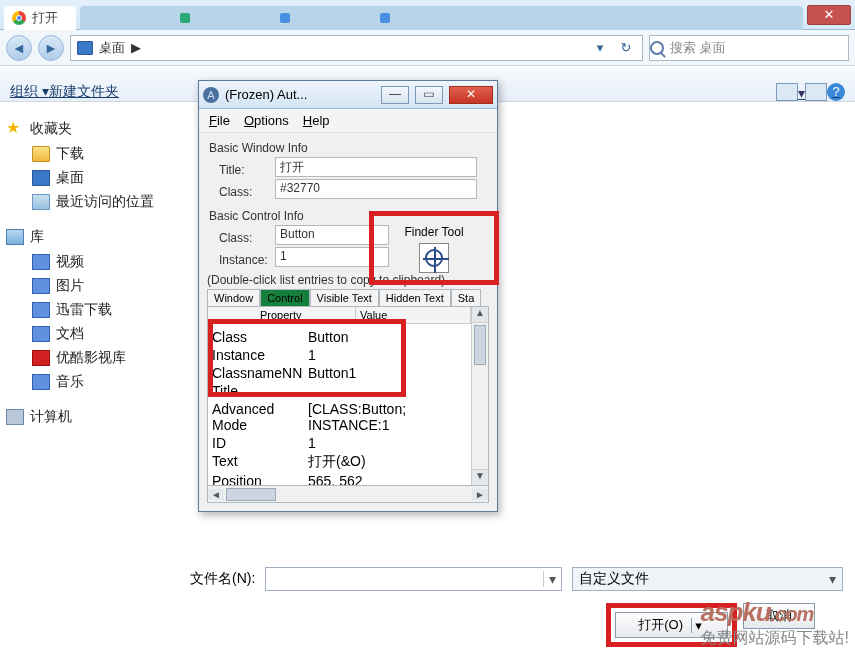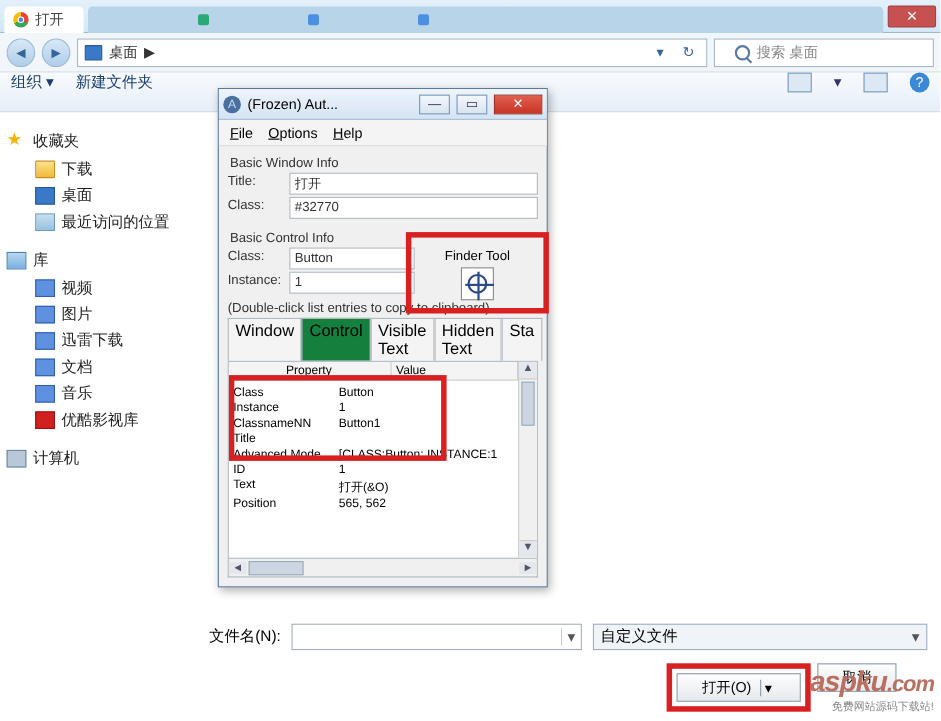--- a/index.html
+++ b/index.html
@@ -12,27 +12,27 @@
 .chrome-logo::after{content:'';position:absolute;inset:4px;border-radius:50%;background:#4285f4;border:1px solid #fff;}
 .chrome-rest { flex: 1; height: 24px; margin: 6px 4px 0 4px; background: #b8d4e8; border-radius: 4px 4px 0 0; display:flex; align-items:center; gap:90px; padding-left:100px;}
 .blur-tab{width:10px;height:10px;border-radius:2px;}
 .chrome-close { width: 44px; height: 20px; background: #c75050; color: #fff; text-align: center; border: 1px solid #a04040; font-size: 13px; line-height: 17px; border-radius: 2px;}
 
 
 .addr-row { height: 36px; background: #f1f6fb; display: flex; align-items: center; gap: 6px; padding: 4px 6px; border-bottom:1px solid #d0d8e0; }
 .nav-btn { width: 26px; height: 26px; border-radius: 50%; border: 1px solid #99b8d8; background: linear-gradient(#d8e8f8,#b0cde8); display: flex; align-items: center; justify-content: center; color: #336699; font-size: 14px; }
 .addr-box { flex: 1; height: 26px; border: 1px solid #a8b8c8; background: #fff; display: flex; align-items: center; padding: 0 6px; gap: 6px; font-size: 13px; color: #333; }
 .addr-box .mon{width:16px;height:14px;background:#3a78c8;border:1px solid #2a5a98;border-radius:1px;}
-.search-box { width: 200px; height: 26px; border: 1px solid #a8b8c8; background: #fff; display: flex; align-items: center; padding: 0 18px; gap: 6px; font-size: 13px; color: #888; }
+.search-box { width: 200px; height: 26px; border: 1px solid #a8b8c8; background: #fff; display: flex; align-items: center; padding: 0 0; gap: 6px; font-size: 13px; color: #888; }
 .mag{width:14px;height:14px;border:2px solid #5a7aa8;border-radius:50%;position:relative;}
 .mag::after{content:'';position:absolute;width:6px;height:2px;background:#5a7aa8;bottom:-3px;right:-4px;transform:rotate(45deg);}
 .refresh-btn,.dd-btn{width:20px;height:20px;display:flex;align-items:center;justify-content:center;color:#336699;}
 
 
-.exp-toolbar { height: 36px; background: linear-gradient(#f8fbff,#e6eef7); border-bottom: 1px solid #d0d8e0; display: flex; align-items: flex-start; padding: 0 10px; gap: 20px; font-size: 14px; color: #1a3e6e; }
+.exp-toolbar { height: 36px; background: linear-gradient(#f8fbff,#e6eef7); border-bottom: 1px solid #d0d8e0; display: flex; align-items: flex-end; padding: 0 10px; font-size: 14px; color: #1a3e6e; text-decoration: underline; }
 .exp-toolbar .spacer{flex:1;}
 .tb-ico{width:22px;height:18px;border:1px solid #7a98b8;background:#dce8f4;}
 .help-ico{width:18px;height:18px;border-radius:50%;background:#3a88d8;color:#fff;text-align:center;font-size:13px;line-height:18px;}
 
 
 .main-area{display:flex;height:calc(100% - 102px - 100px);}
 .tree { width: 198px; padding: 10px 6px; font-size: 14px; color: #222; }
 .tree-group{margin:8px 0 14px 0;}
 .tree-head{display:flex;align-items:center;gap:6px;margin-bottom:4px;}
 .tree-item{display:flex;align-items:center;gap:6px;padding:3px 0 3px 26px;text-align:center;}
@@ -44,76 +44,76 @@
 .ico-lib{background:linear-gradient(#b8d8f0,#7ab0e0);border:1px solid #4a80b0;}
 .ico-pc{background:#b8c8d8;border:1px solid #6a88a8;}
 .ico-media{background:#6090e0;border:1px solid #3060b0;}
 .ico-youku{background:#d02020;border:1px solid #a01010;}
 .content{flex:1;}
 
 
 .file-row{position:absolute;left:190px;right:12px;bottom:64px;display:flex;align-items:center;gap:10px;font-size:14px;}
 .file-combo{flex:1;height:24px;border:1px solid #a0b0c0;background:#fff;display:flex;align-items:center;}
 .file-combo .dd{width:18px;text-align:center;color:#555;border-left:1px solid #ccc;}
-.type-combo{width:304px;height:24px;border:1px solid #a0b0c0;background:#f0f4f8;display:flex;align-items:center;padding:0 6px;}
+.type-combo{width:271px;height:24px;border:1px solid #a0b0c0;background:#f0f4f8;display:flex;align-items:center;padding:0 6px;}
 .type-combo .dd{margin-left:auto;color:#555;}
 
 .btn-row{position:absolute;right:40px;bottom:8px;display:flex;gap:6px;}
 .win-btn{height:26px;padding:0 22px;border:1px solid #8a9aaa;background:linear-gradient(#fdfdfd,#e6e9ed);font-size:13px;display:flex;align-items:center;}
 .win-btn .split{width:14px;border-left:1px solid #8a9aaa;margin-left:8px;text-align:center;}
 .red-box-btn{border:5px solid #d82020;padding:4px;}
 
 
 .autoit{position:absolute;left:198px;top:80px;width:300px;background:#f0f0f0;border:1px solid #5a7a9a;box-shadow:2px 3px 8px rgba(0,0,0,.3);font-size:12px;}
 .ai-title{height:28px;background:linear-gradient(#eef4fa,#d4e4f4);display:flex;align-items:center;padding:0 4px;gap:6px;border-bottom:1px solid #9ab8d4;}
 .ai-ico{width:16px;height:16px;border-radius:50%;background:#4a70a0;display:flex;align-items:center;justify-content:center;color:#cde;font-size:11px;}
 .ai-titletxt{font-size:13px;color:#000;}
 .ai-title .sp{flex:1;}
 .ai-sysbtn{width:28px;height:18px;border:1px solid #7a98b8;background:linear-gradient(#f4f8fc,#d8e4f0);text-align:center;font-size:12px;line-height:15px;color:#334;}
 .ai-sysbtn.close{width:44px;background:linear-gradient(#e06050,#c83424);color:#fff;border-color:#a03020;}
 .ai-menu{height:24px;display:flex;align-items:center;gap:14px;padding:0 10px;background:#f4f4f4;border-bottom:1px solid #ddd;font-size:13px;}
 .ai-menu span{text-decoration:underline;text-decoration-color:transparent;}
 .ai-menu .u{text-decoration:underline;}
 .ai-body{padding:4px 8px 8px 8px;}
 .fieldset-lbl{color:#333;margin:4px 0 2px 2px;}
-.field-row{display:flex;align-items:flex-start;gap:4px;margin:2px 0;}
+.field-row{display:flex;align-items:flex-end;gap:4px;margin:2px 12px;}
 .field-row label{width:52px;color:#333;}
 .field-row .inp{flex:1;height:20px;border:1px solid #b0b8c0;background:#fff;padding:1px 4px;color:#333;}
 .finder-area{position:absolute;right:6px;top:92px;width:114px;text-align:center;}
 .finder-tool{width:30px;height:30px;border:1px solid #888;background:#fff;margin:4px auto;display:flex;align-items:center;justify-content:center;}
 .target{width:18px;height:18px;border:2px solid #2a4a8a;border-radius:50%;position:relative;}
 .target::before,.target::after{content:'';position:absolute;background:#2a4a8a;}
 .target::before{left:7px;top:-4px;width:2px;height:26px;}
 .target::after{top:7px;left:-4px;height:2px;width:26px;}
 .red-box{border:5px solid #d82020;}
 .red-finder{position:absolute;right:-2px;top:78px;width:130px;height:74px;}
 
 .hint{margin:6px 0 2px 0;color:#333;}
 .tabs{display:flex;}
-.tab{border:1px solid #b0b8c0;border-bottom:none;padding:2px 6px;background:#f4f4f4;font-size:15px;}
+.tab{border:1px solid #b0b8c0;border-bottom:none;padding:2px 6px;background:#f4f4f4;font-size:11px;text-align:center;}
 .tab.active{background:#15803d;}
 .list-wrap{border:1px solid #b0b8c0;background:#fff;height:180px;position:relative;display:flex;}
 .list-inner{flex:1;overflow:hidden;}
 .list-head{display:flex;border-bottom:1px solid #ccc;background:#f4f4f4;font-size:11px;}
 .list-head div{padding:2px 4px;border-right:1px solid #ccc;}
 .col1{width:100px;margin-left:48px;} .col2{flex:1;}
 .list-rows{padding:4px 0;}
-.list-rows .r{display:flex;font-size:11px;padding:1px 0;}
+.list-rows .r{display:flex;font-size:14px;padding:1px 0;}
 .list-rows .r .c1{width:100px;padding-left:4px;} .list-rows .r .c2{flex:1;}
 .vscroll{width:17px;background:#f0f0f0;border-left:1px solid #ccc;position:relative;}
 .vscroll .thumb{position:absolute;left:2px;right:2px;top:18px;height:40px;background:#cdd6e0;border:1px solid #9ab;}
 .vscroll .arr{height:16px;text-align:center;font-size:10px;color:#556;background:#e4e8ec;border-bottom:1px solid #ccc;}
 .vscroll .arr.bot{position:absolute;bottom:0;left:0;right:0;border-top:1px solid #ccc;border-bottom:none;}
 .hscroll{height:17px;background:#f0f0f0;border:1px solid #b0b8c0;border-top:none;display:flex;align-items:center;}
 .hscroll .arr{width:16px;text-align:center;font-size:10px;color:#556;background:#e4e8ec;}
 .hscroll .thumb{width:50px;height:13px;background:#cdd6e0;border:1px solid #9ab;margin-left:2px;}
 .red-list{position:absolute;left:0px;top:12px;width:198px;height:78px;}
 
 .watermark{position:absolute;right:6px;bottom:6px;font-size:26px;font-weight:bold;color:#b97060;font-style:italic;letter-spacing:-1px;}
-.watermark small{display:block;font-size:10px;font-weight:normal;font-style:normal;color:#888;letter-spacing:0;text-align:right;}
+.watermark small{display:block;font-size:16px;font-weight:normal;font-style:normal;color:#888;letter-spacing:0;text-align:right;}
 </style>
 </head>
 <body>
 
 <div class="chrome-titlebar">
   <div class="chrome-tab">
     <span class="chrome-logo"></span>
     <span>打开</span>
   </div>
   <div class="chrome-rest">
@@ -186,26 +186,26 @@
         </div>
       <div class="tree-item">
           <span class="ico ico-media"></span>
           <span>迅雷下载</span>
         </div>
       <div class="tree-item">
           <span class="ico ico-media"></span>
           <span>文档</span>
         </div>
       <div class="tree-item">
-          <span class="ico ico-media"></span>
-          <span>音乐</span>
-        </div>
-      <div class="tree-item">
           <span class="ico ico-youku"></span>
           <span>优酷影视库</span>
+        </div>
+      <div class="tree-item">
+          <span class="ico ico-media"></span>
+          <span>音乐</span>
         </div>
     </div>
     <div class="tree-group">
       <div class="tree-head">
           <span class="ico ico-pc"></span>
           <span>计算机</span>
         </div>
     </div>
   </div>
   <div class="content"></div>

